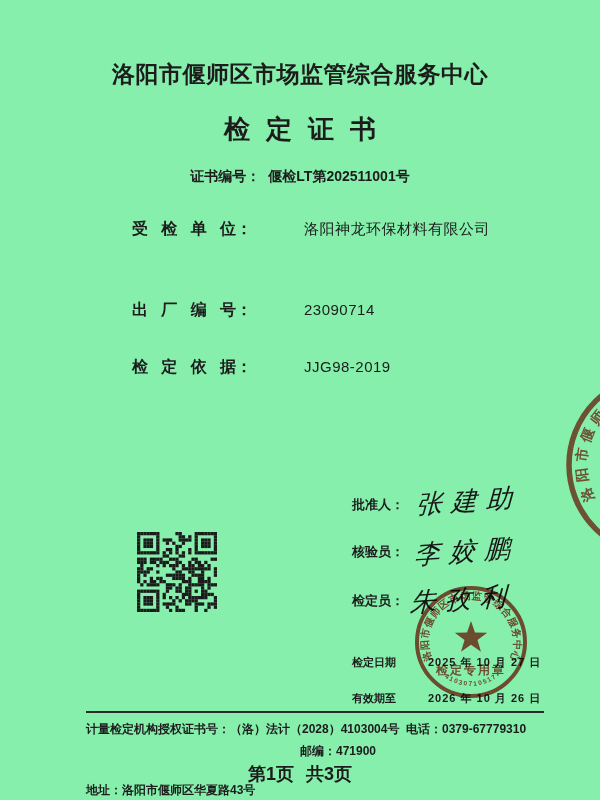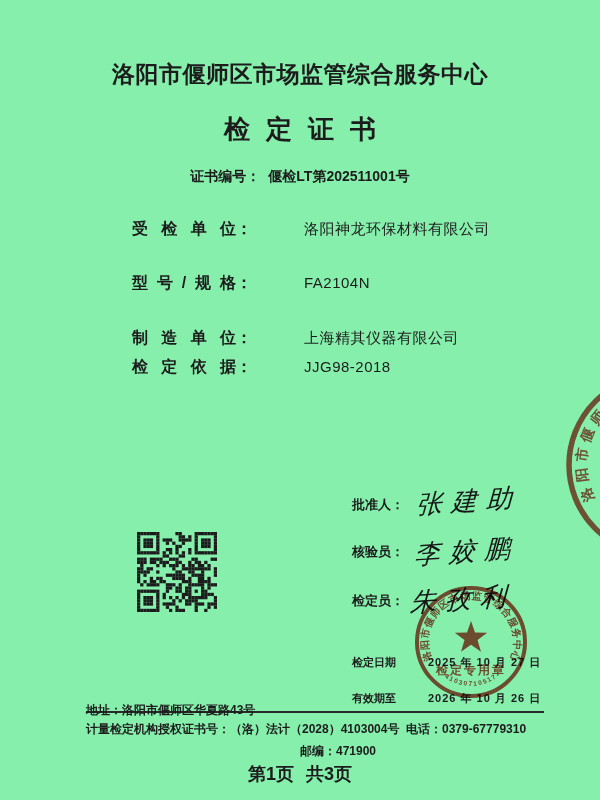--- a/index.html
+++ b/index.html
@@ -42,31 +42,27 @@
   <div class="abs org-name">洛阳市偃师区市场监管综合服务中心</div>
   <div class="abs doc-title">检定证书</div>
   <div class="abs cert-line">
     <span>证书编号</span><span>：</span><span class="val">偃检LT第202511001号</span>
   </div>
 
   <div class="field-row fr1">
     <span class="jl">受检单位</span><span class="colon">：</span>
     <span class="value">洛阳神龙环保材料有限公司</span>
   </div>
-  <div class="field-row fr3">
-    <span class="jl">型号/规格</span><span class="colon">：</span>
-    <span class="value">FA2104N</span>
-  </div>
-  <div class="field-row fr5">
-    <span class="jl">制造单位</span><span class="colon">：</span>
-    <span class="value">上海精其仪器有限公司</span>
+  <div class="field-row fr4">
+    <span class="jl">出厂编号</span><span class="colon">：</span>
+    <span class="value">23090714</span>
   </div>
   <div class="field-row fr6">
     <span class="jl">检定依据</span><span class="colon">：</span>
-    <span class="value">JJG98-2018</span>
+    <span class="value">JJG98-2019</span>
   </div>
 
   <svg class="qr" id="qr" width="80" height="80" viewBox="0 0 80 80">
       <rect x="0.00" y="0.00" width="3.26" height="3.26" fill="#1b1b1b"></rect>
       <rect x="0.00" y="3.20" width="3.26" height="3.26" fill="#1b1b1b"></rect>
       <rect x="0.00" y="6.40" width="3.26" height="3.26" fill="#1b1b1b"></rect>
       <rect x="0.00" y="9.60" width="3.26" height="3.26" fill="#1b1b1b"></rect>
       <rect x="0.00" y="12.80" width="3.26" height="3.26" fill="#1b1b1b"></rect>
       <rect x="0.00" y="16.00" width="3.26" height="3.26" fill="#1b1b1b"></rect>
       <rect x="0.00" y="19.20" width="3.26" height="3.26" fill="#1b1b1b"></rect>
@@ -400,21 +396,21 @@
 
   <div class="footer-line"></div>
 
   <div class="ft" style="left:86px;top:721px">
     <span>计量检定机构授权证书号</span><span>：</span><span>（洛）法计（2028）4103004号</span>
   </div>
   <div class="ft" style="left:406px;top:721px">
     <span>电话</span><span>：</span><span>0379-67779310</span>
   </div>
 
-  <div class="ft" style="left:86px;top:702px">
+  <div class="ft" style="left:86px;top:782px">
     <span>地址</span><span>：</span><span>洛阳市偃师区华夏路43号</span>
   </div>
   <div class="ft" style="left:300px;top:743px">
     <span>邮编</span><span>：</span><span>471900</span>
   </div>
 
   <div class="page-ind">
     <span>第1页</span><span class="sep"></span><span>共3页</span>
   </div>
 

